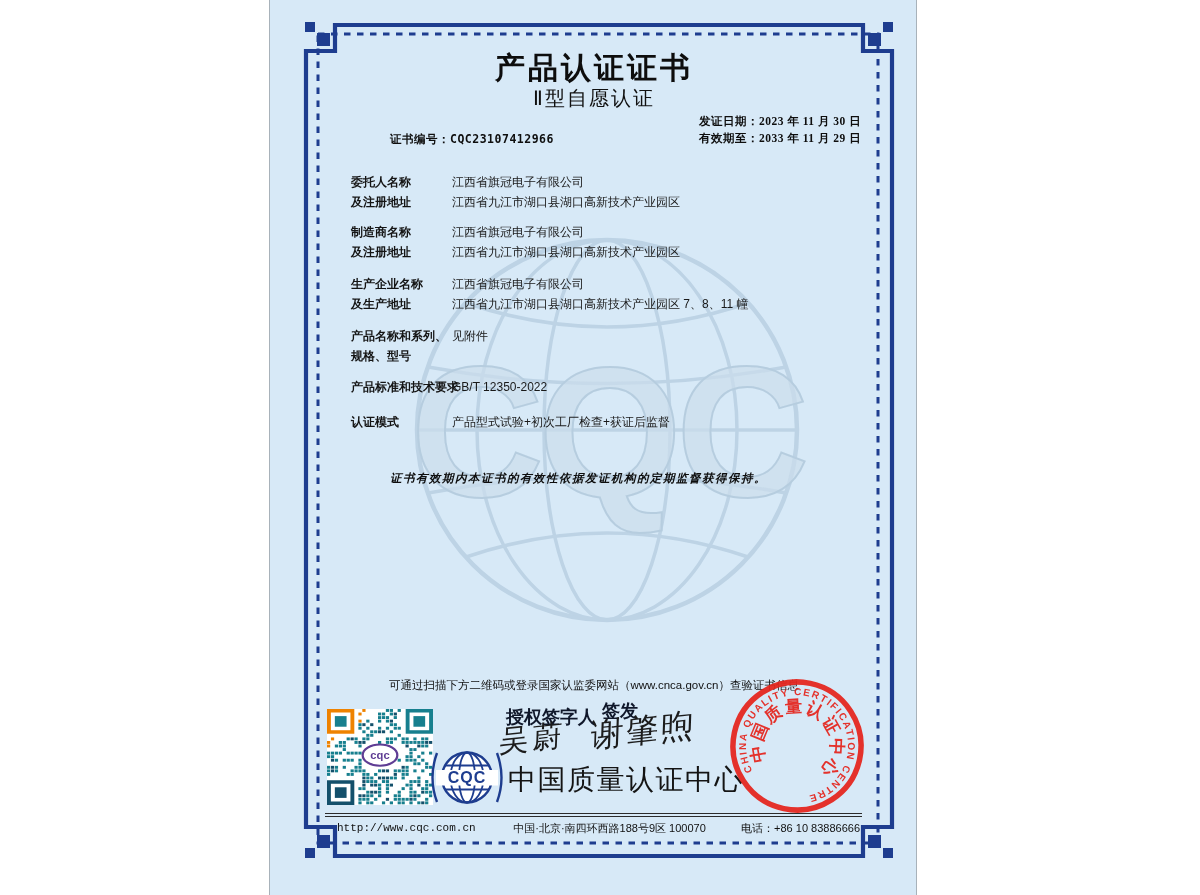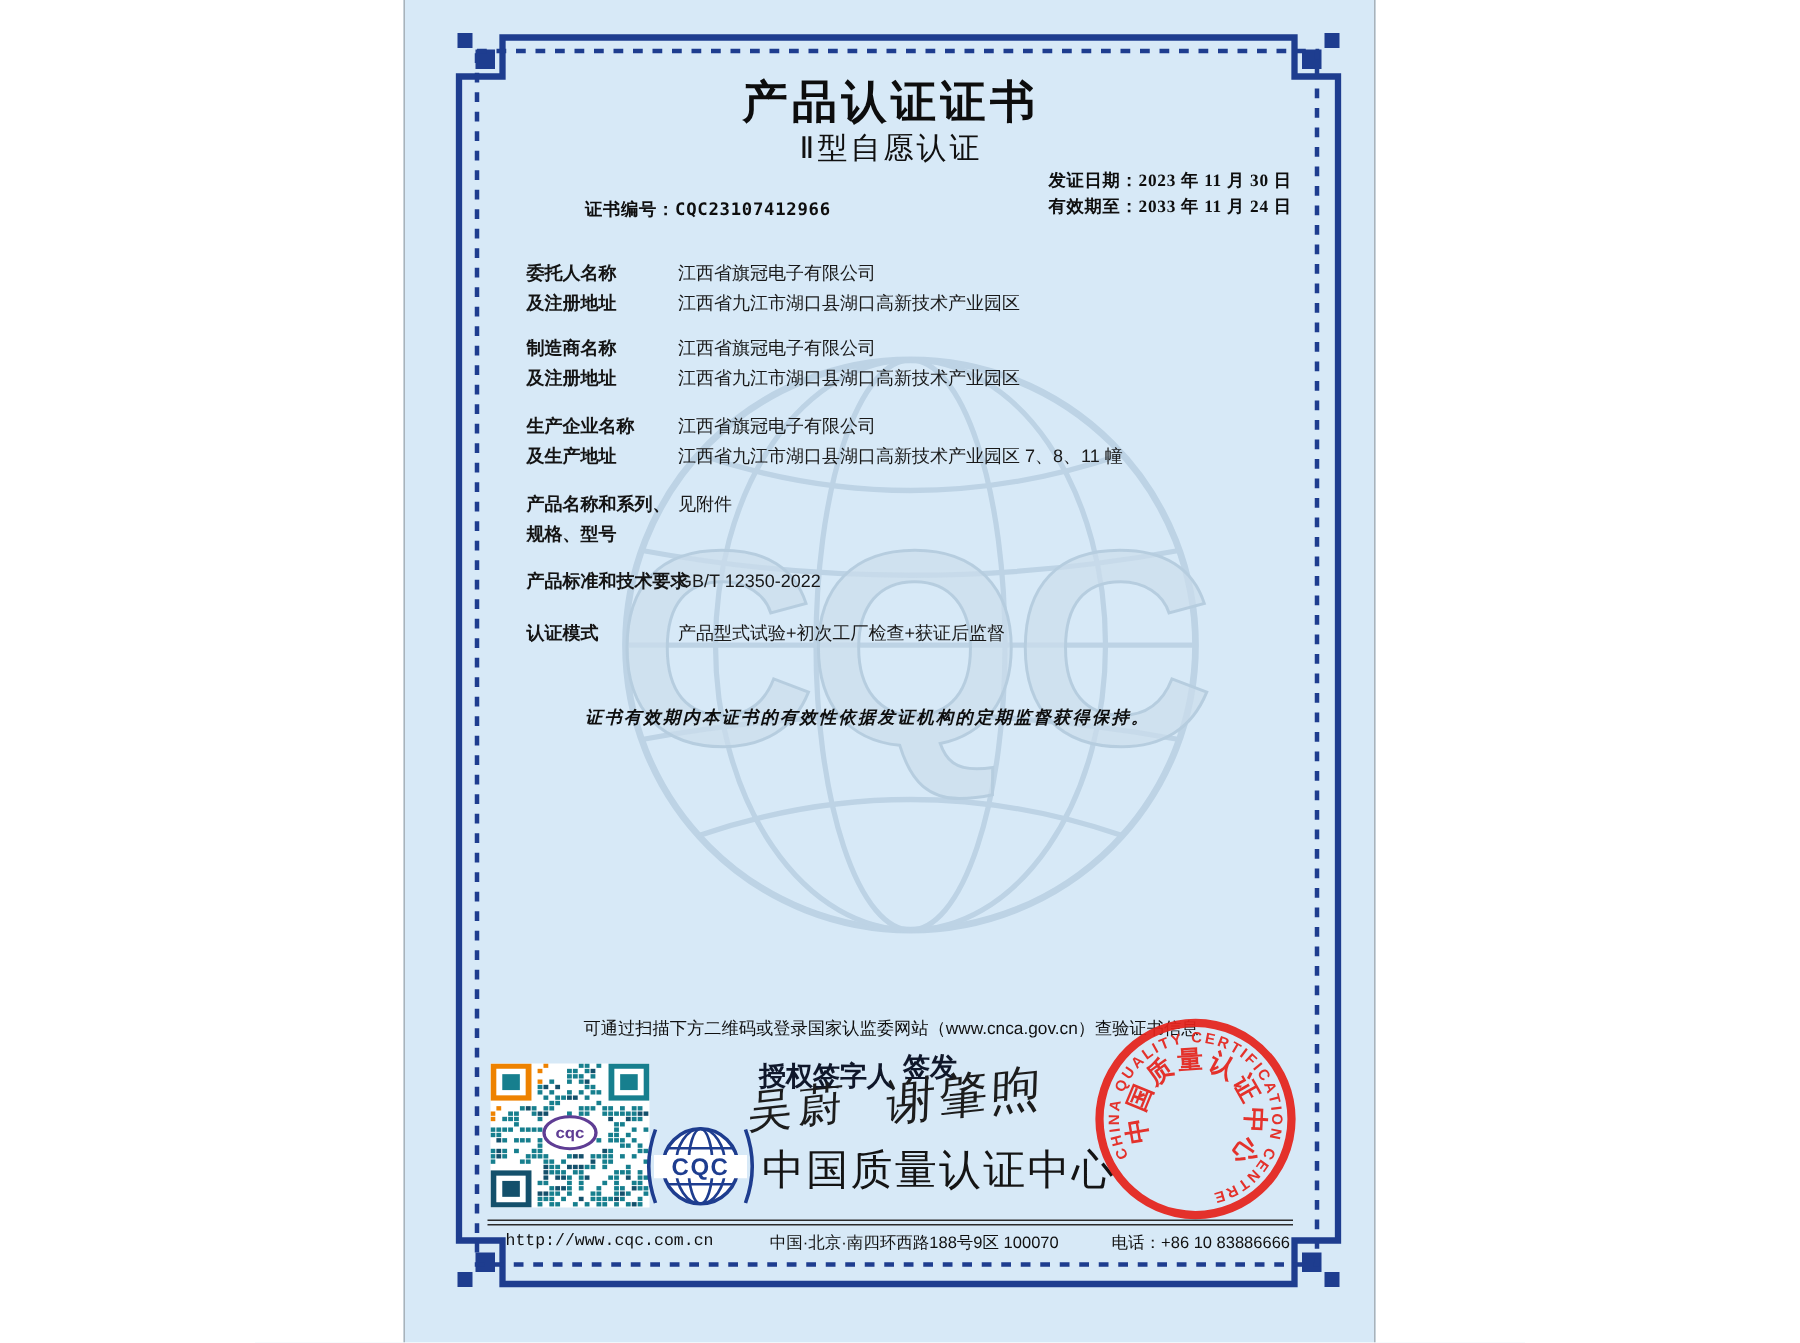--- a/index.html
+++ b/index.html
@@ -94,21 +94,21 @@
 
     <div class="abs title">产品认证证书</div>
     <div class="abs subtitle">Ⅱ型自愿认证</div>
 
     <div class="abs certno kai">
       <span>证书编号：</span><span class="num">CQC23107412966</span>
     </div>
 
     <div class="abs dates kai">
       <div><span>发证日期：</span><span>2023 年 11 月 30 日</span></div>
-      <div><span>有效期至：</span><span>2033 年 11 月 24 日</span></div>
+      <div><span>有效期至：</span><span>2033 年 11 月 29 日</span></div>
     </div>
 
     <div class="abs frow" style="top:172px">
       <div class="fcol-label">
           <div>委托人名称</div>
         <div>及注册地址</div>
         </div>
       <div class="fcol-value">
           <div>江西省旗冠电子有限公司</div>
         <div>江西省九江市湖口县湖口高新技术产业园区</div>

